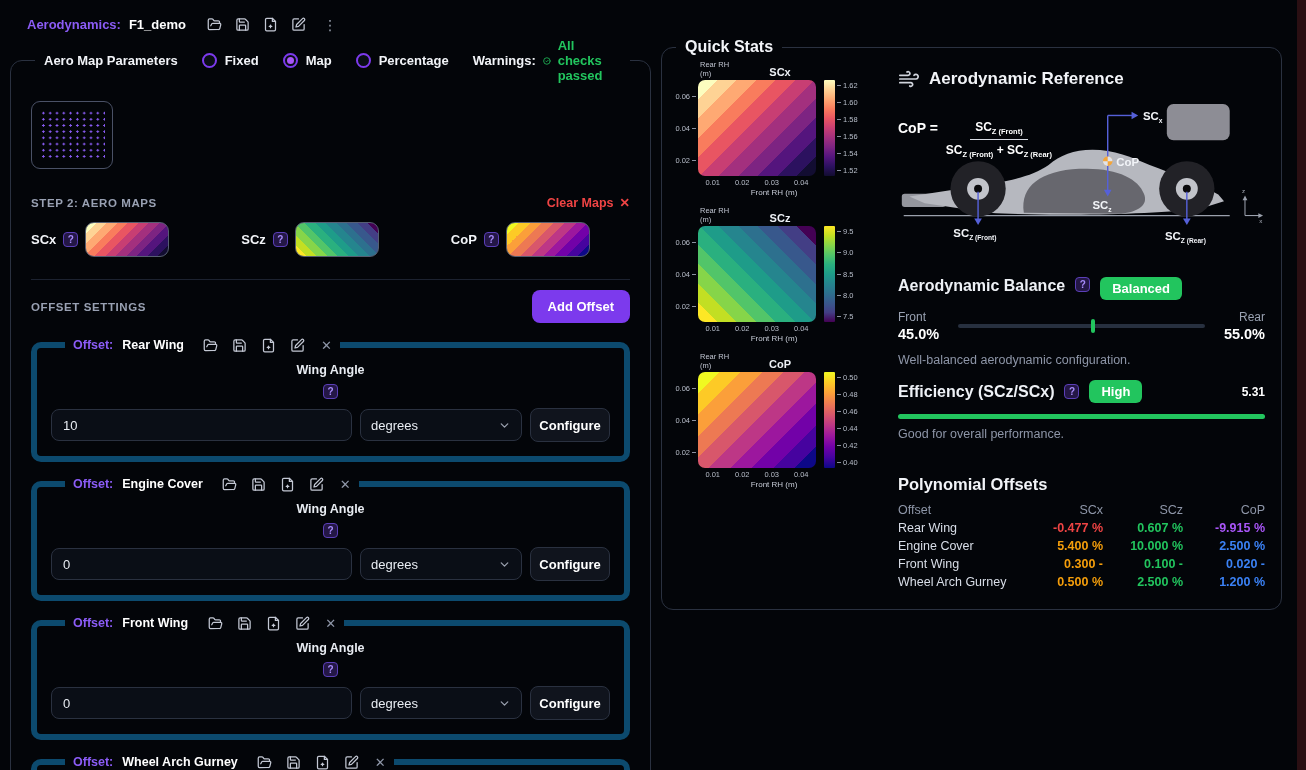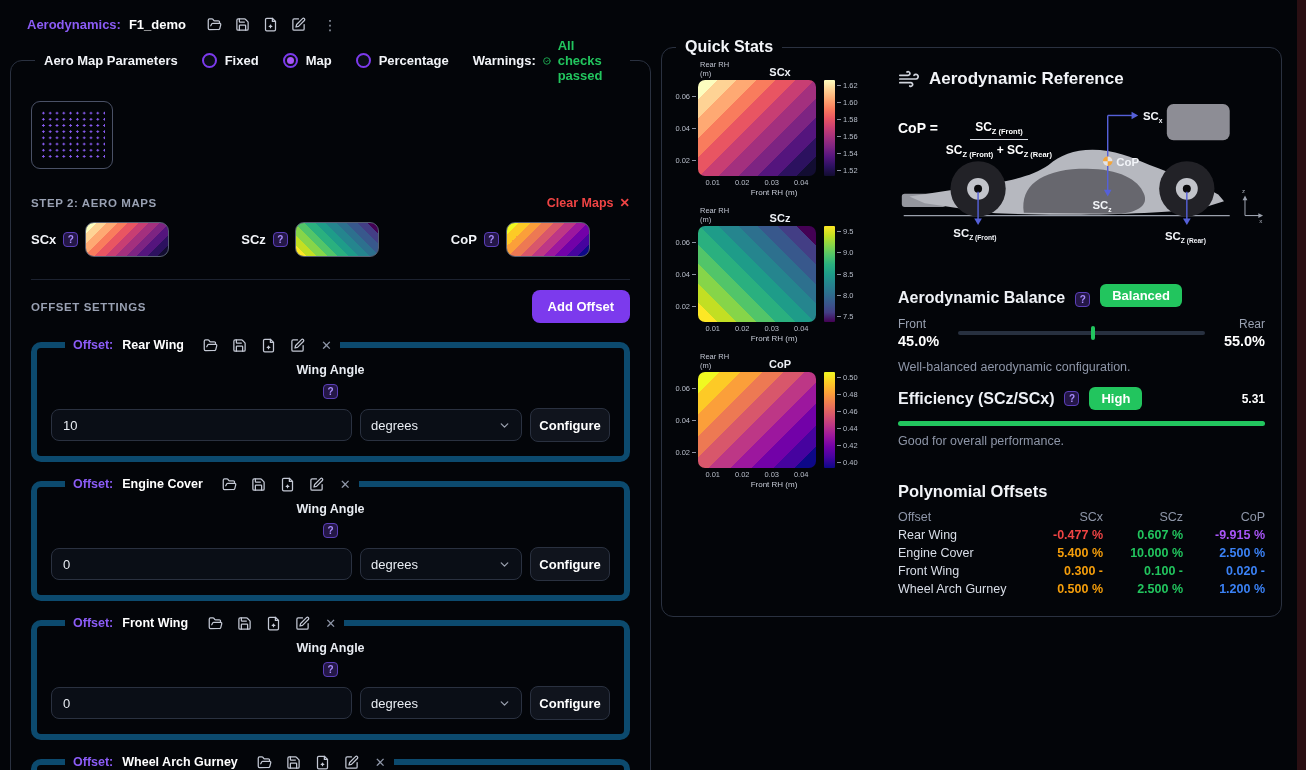--- a/index.html
+++ b/index.html
@@ -103,21 +103,21 @@
   .diagram { position:relative; height:180px; }
   .formula { position:absolute; left:0; top:24px; display:flex; align-items:flex-start; gap:8px; color:#fff; z-index:2; }
   .f-lhs { font-size:14px; font-weight:bold; }
   .frac { display:inline-flex; flex-direction:column; align-items:center; font-size:12px; font-weight:bold; }
   .frac .num { border-bottom:1.5px solid #d6dae2; padding:0 5px 3px; margin-bottom:3px; }
   .frac sub, .formula sub { font-size:7.5px; }
   .car-svg { position:absolute; left:0; top:0; width:100%; height:180px; }
   .car-lab { font-size:12px; font-weight:bold; fill:#f2f4f8; }
   .car-sub { font-size:7px; }
 
-  .balance-row { display:flex; align-items:flex-end; gap:10px; margin-top:8px; }
+  .balance-row { display:flex; align-items:flex-start; gap:10px; margin-top:1px; }
   .section-title { font-size:16px; font-weight:bold; color:#eef1f6; }
   .green-badge { background:#22c55e; color:#fff; font-size:13px; font-weight:bold; padding:4px 12px; border-radius:6px; }
   .slider-row { margin-top:10px; display:flex; align-items:center; gap:16px; }
   .sl-block { width:44px; }
   .sl-label { font-size:12px; color:#9aa2b2; }
   .sl-value { font-size:14.5px; font-weight:bold; color:#fff; margin-top:2px; }
   .sl-right { text-align:right; }
   .slider-track { flex:1; height:4px; background:#27303f; border-radius:2px; position:relative; }
   .slider-thumb { position:absolute; top:-5px; width:4px; height:14px; background:#22c55e; border-radius:2px; }
   .caption { margin-top:11px; font-size:12.5px; color:#8e96a8; }

